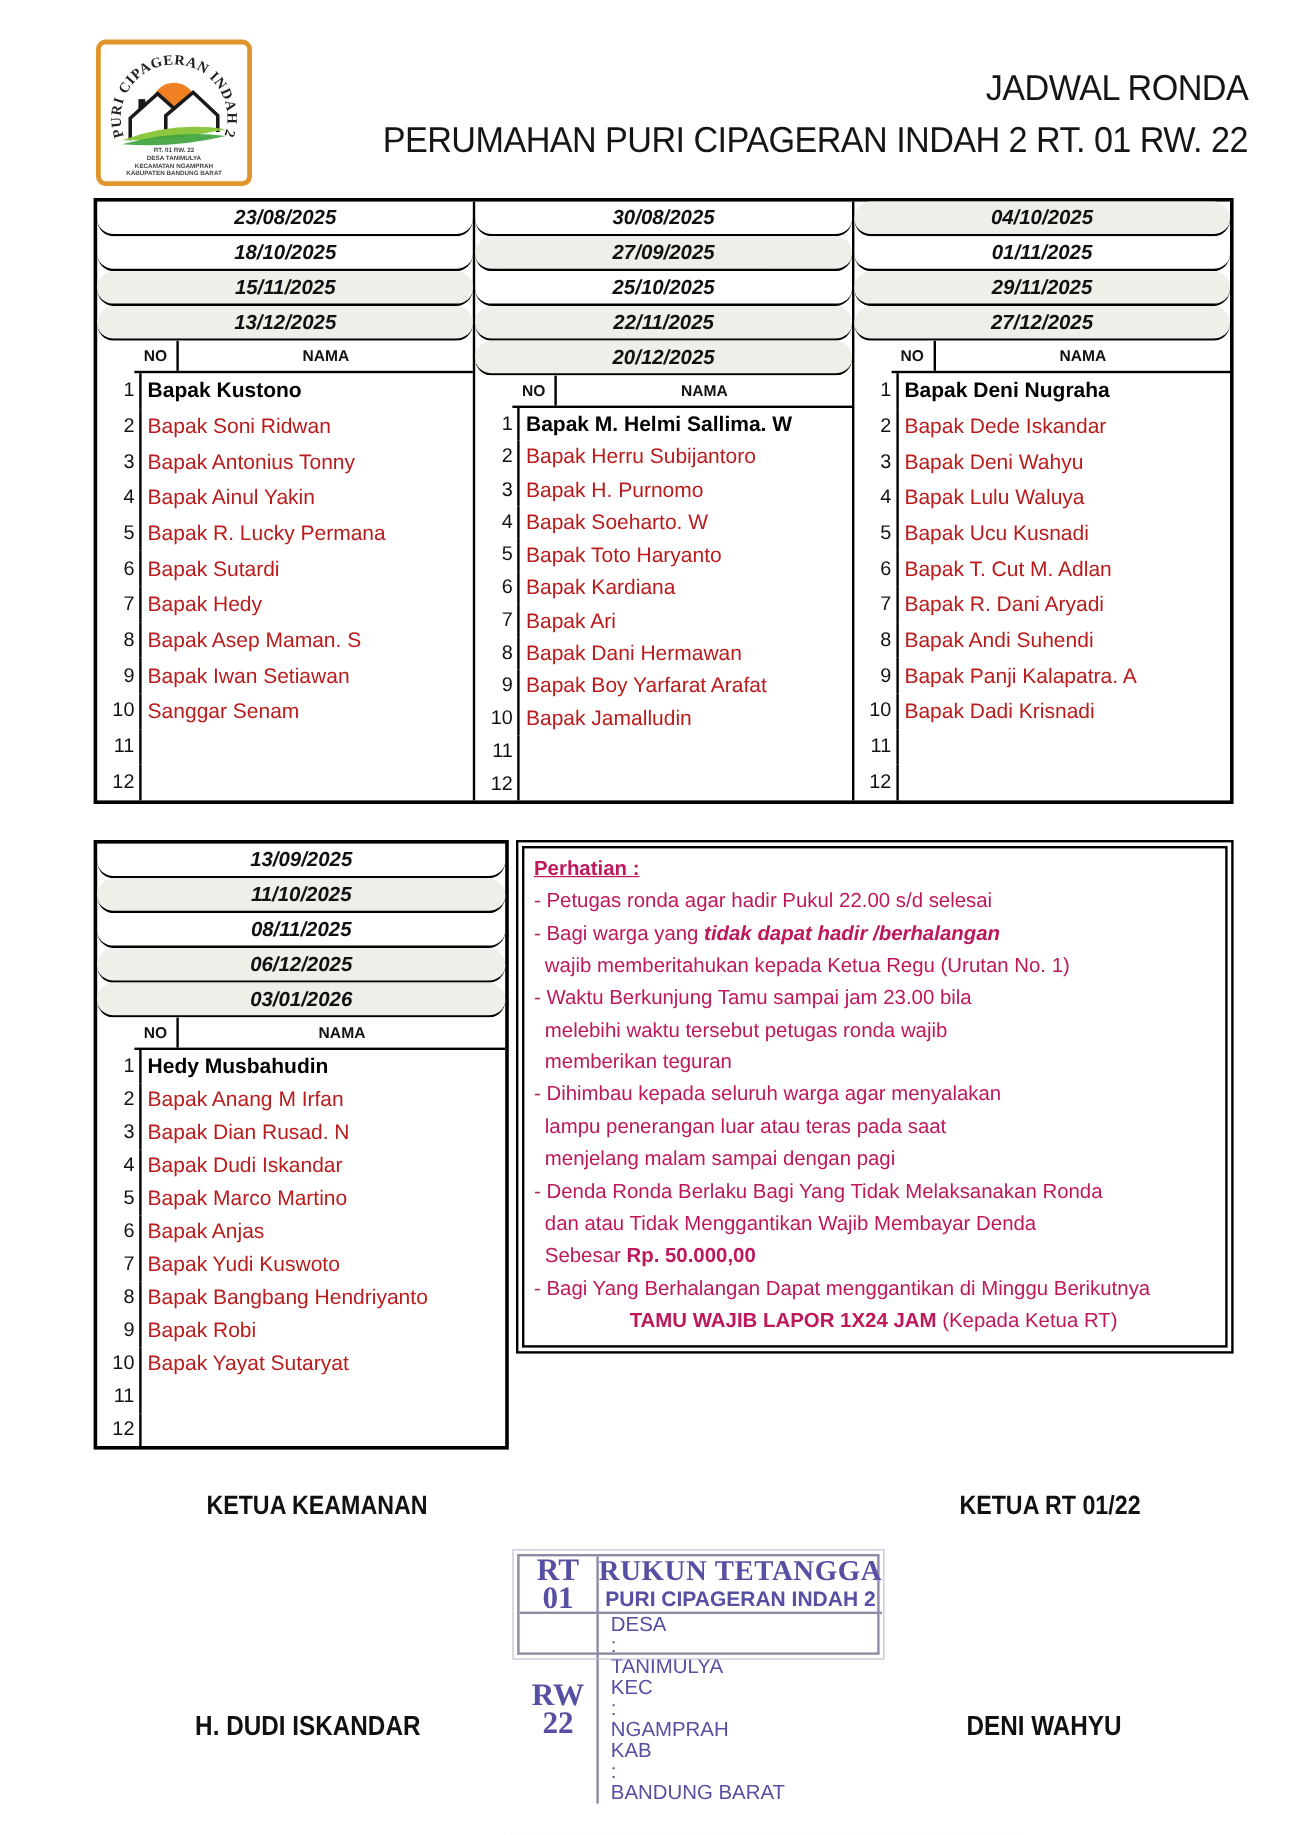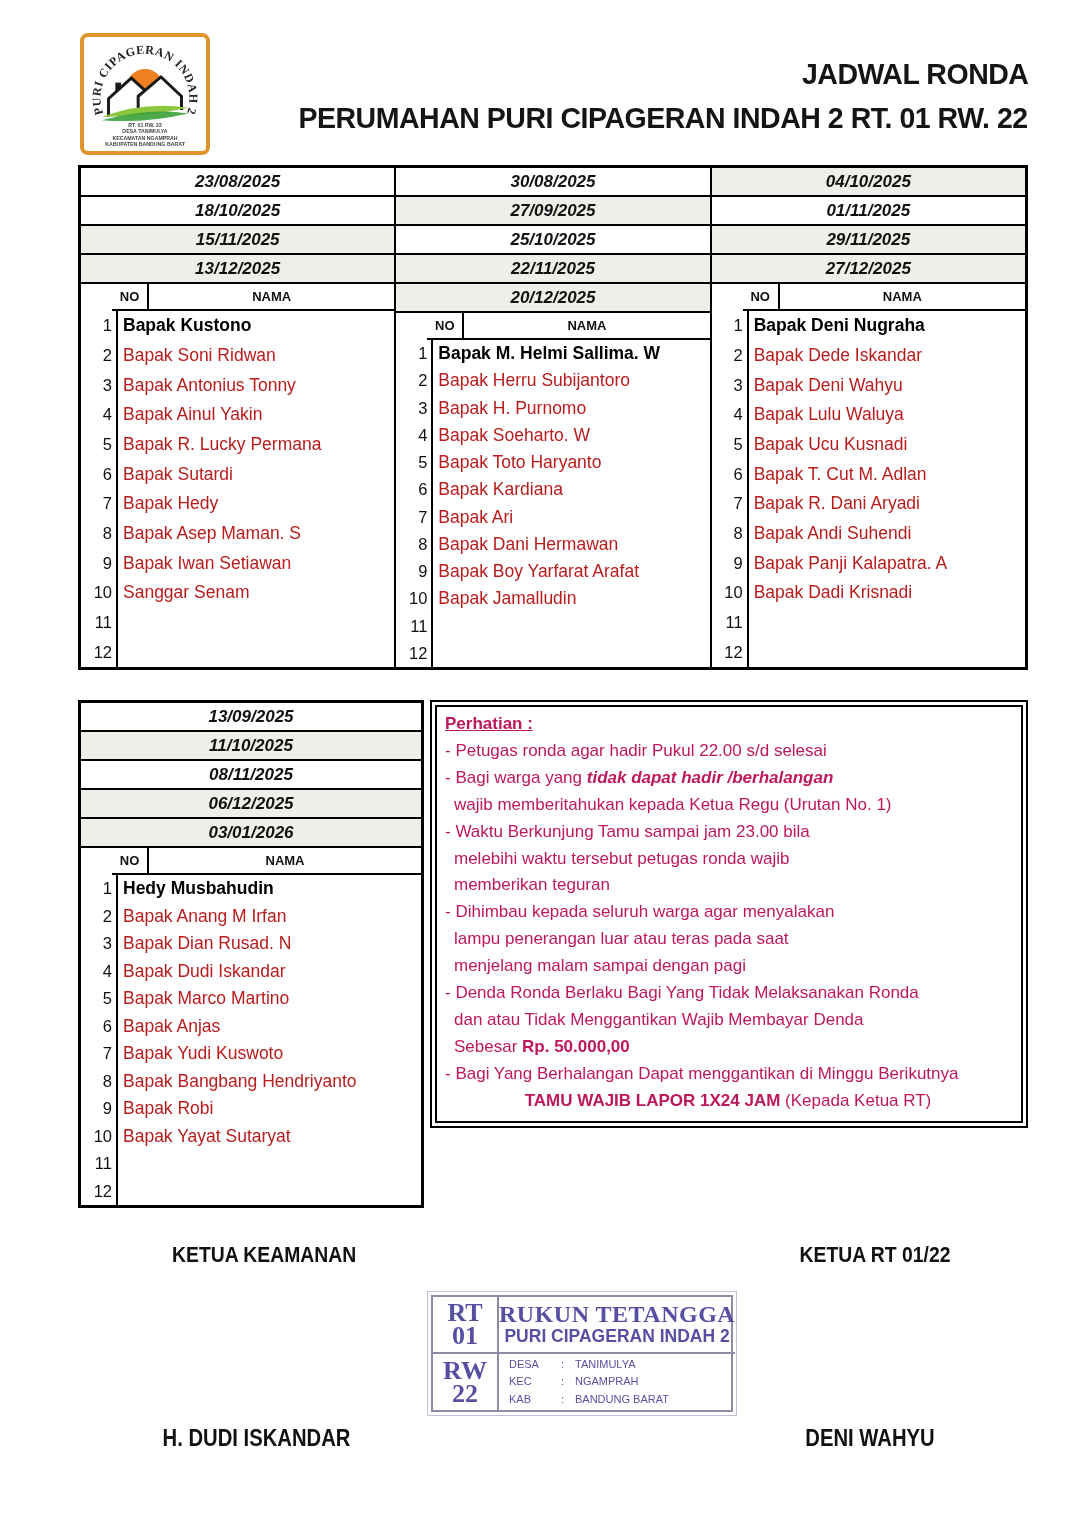--- a/index.html
+++ b/index.html
@@ -3,32 +3,32 @@
 <meta charset="utf-8">
 <style>
   html,body{margin:0;padding:0;background:#f6f6f4;}
   .page{position:relative;width:1080px;height:1529px;background:#ffffff;margin:0 auto;
         font-family:"Liberation Sans",sans-serif;color:#111;overflow:hidden;}
 
   
   .logo{position:absolute;left:80px;top:33px;width:130px;height:122px;
         border:4px solid #e0942c;border-radius:8px;background:#fff;box-sizing:border-box;}
   .logo svg{width:100%;height:100%;display:block;}
-  .title-block{position:absolute;right:52px;top:52px;text-align:right;
-               font-weight:700;font-size:30px;line-height:44px;letter-spacing:-.5px;color:#151515;}
+  .title-block{position:absolute;right:40px;top:52px;text-align:right;
+               font-weight:400;font-size:30px;line-height:44px;letter-spacing:-.5px;color:#151515;}
   .title-block .tline{display:inline-block;transform:scaleX(.95);transform-origin:100% 50%;white-space:nowrap;}
 
   
   .sched{position:absolute;box-sizing:border-box;border:3px solid #000;display:flex;background:#fff;}
   .sched-top{left:78px;top:165px;width:950px;height:505px;}
   .sched-extra{left:78px;top:700px;width:346px;height:508px;}
   .group{flex:1;display:flex;flex-direction:column;border-right:2.5px solid #000;min-width:0;}
   .group:last-child{border-right:none;}
   .date-cell{height:29px;flex:0 0 29px;border-bottom:2.5px solid #000;display:flex;align-items:center;
-             justify-content:center;font-weight:700;font-style:italic;font-size:17px;box-sizing:border-box;}
+             justify-content:center;font-weight:700;font-style:italic;font-size:17px;box-sizing:border-box;border-radius:14px;}
   .date-cell.shaded{background:#edefe9;}
   .hdr-row{height:27px;flex:0 0 27px;border-bottom:2.5px solid #000;display:flex;box-sizing:border-box;
            font-weight:700;font-size:13px;margin-left:31px;}
   .hdr-no{width:37px;flex:0 0 37px;border-right:2.5px solid #000;display:flex;align-items:center;justify-content:center;box-sizing:border-box;}
   .hdr-nama{flex:1;display:flex;align-items:center;justify-content:center;}
   .gbody{flex:1;display:flex;flex-direction:column;}
   .prow{flex:1;display:flex;min-height:0;}
   .prow .no{width:37px;flex:0 0 37px;border-right:2.5px solid #000;display:flex;align-items:center;
             justify-content:flex-end;padding-right:4px;box-sizing:border-box;font-size:16.5px;}
   .prow .nm{flex:1;display:flex;align-items:center;padding-left:5px;font-size:17.5px;color:#b91c1c;
@@ -52,33 +52,33 @@
   .sig-title,.sig-name{position:absolute;font-weight:700;white-space:nowrap;color:#111;
                        transform:scaleX(.88);transform-origin:50% 50%;letter-spacing:0;}
   .sig-title{font-size:22px;}
   .sig-name{font-size:23px;}
   .sig-title.left{left:160px;top:1242px;width:200px;text-align:center;}
   .sig-title.right{left:775px;top:1242px;width:200px;text-align:center;}
   .sig-name.left{left:150px;top:1425px;width:210px;text-align:center;}
   .sig-name.right{left:765px;top:1425px;width:210px;text-align:center;}
 
   
-  .stamp{position:absolute;left:431px;top:1295px;width:302px;height:117px;box-sizing:border-box;
+  .stamp{position:absolute;left:431px;top:1295px;width:302px;height:84px;box-sizing:border-box;
          border:2px solid #8f8aa6;outline:1.5px solid #c4c0d6;outline-offset:3px;
          display:grid;grid-template-columns:66px 1fr;grid-template-rows:1fr 1fr;
          color:#574fa2;background:rgba(255,255,255,0);}
   .stamp .cell{display:flex;flex-direction:column;align-items:center;justify-content:center;box-sizing:border-box;}
   .stamp .c-rt{border-right:2px solid #8f8aa6;border-bottom:2px solid #8f8aa6;}
   .stamp .c-org{border-bottom:2px solid #8f8aa6;}
   .stamp .c-rw{border-right:2px solid #8f8aa6;}
   .stamp .code{font-family:"Liberation Serif",serif;font-weight:700;font-size:26px;line-height:23px;}
   .stamp .org1{font-family:"Liberation Serif",serif;font-weight:700;font-size:24px;line-height:25px;letter-spacing:.5px;white-space:nowrap;}
   .stamp .org2{font-weight:700;font-size:17.5px;line-height:19px;white-space:nowrap;}
   .stamp .c-addr{align-items:flex-start;justify-content:center;padding-left:10px;}
-  .stamp .addr-row{display:flex;font-size:11px;line-height:17.5px;white-space:nowrap;}
+  .stamp .addr-row{display:flex;font-size:17px;line-height:17.5px;white-space:nowrap;flex-direction:column;}
   .stamp .addr-key{width:52px;}
   .stamp .addr-sep{width:14px;}
 
   
   .logo-arc{font-family:"Liberation Serif",serif;font-weight:700;font-size:10.5px;fill:#222;letter-spacing:.6px;}
   .logo-sub{font-family:"Liberation Sans",sans-serif;font-weight:700;font-size:4.6px;fill:#444;text-anchor:middle;}
 </style>
 </head>
 <body>
 

